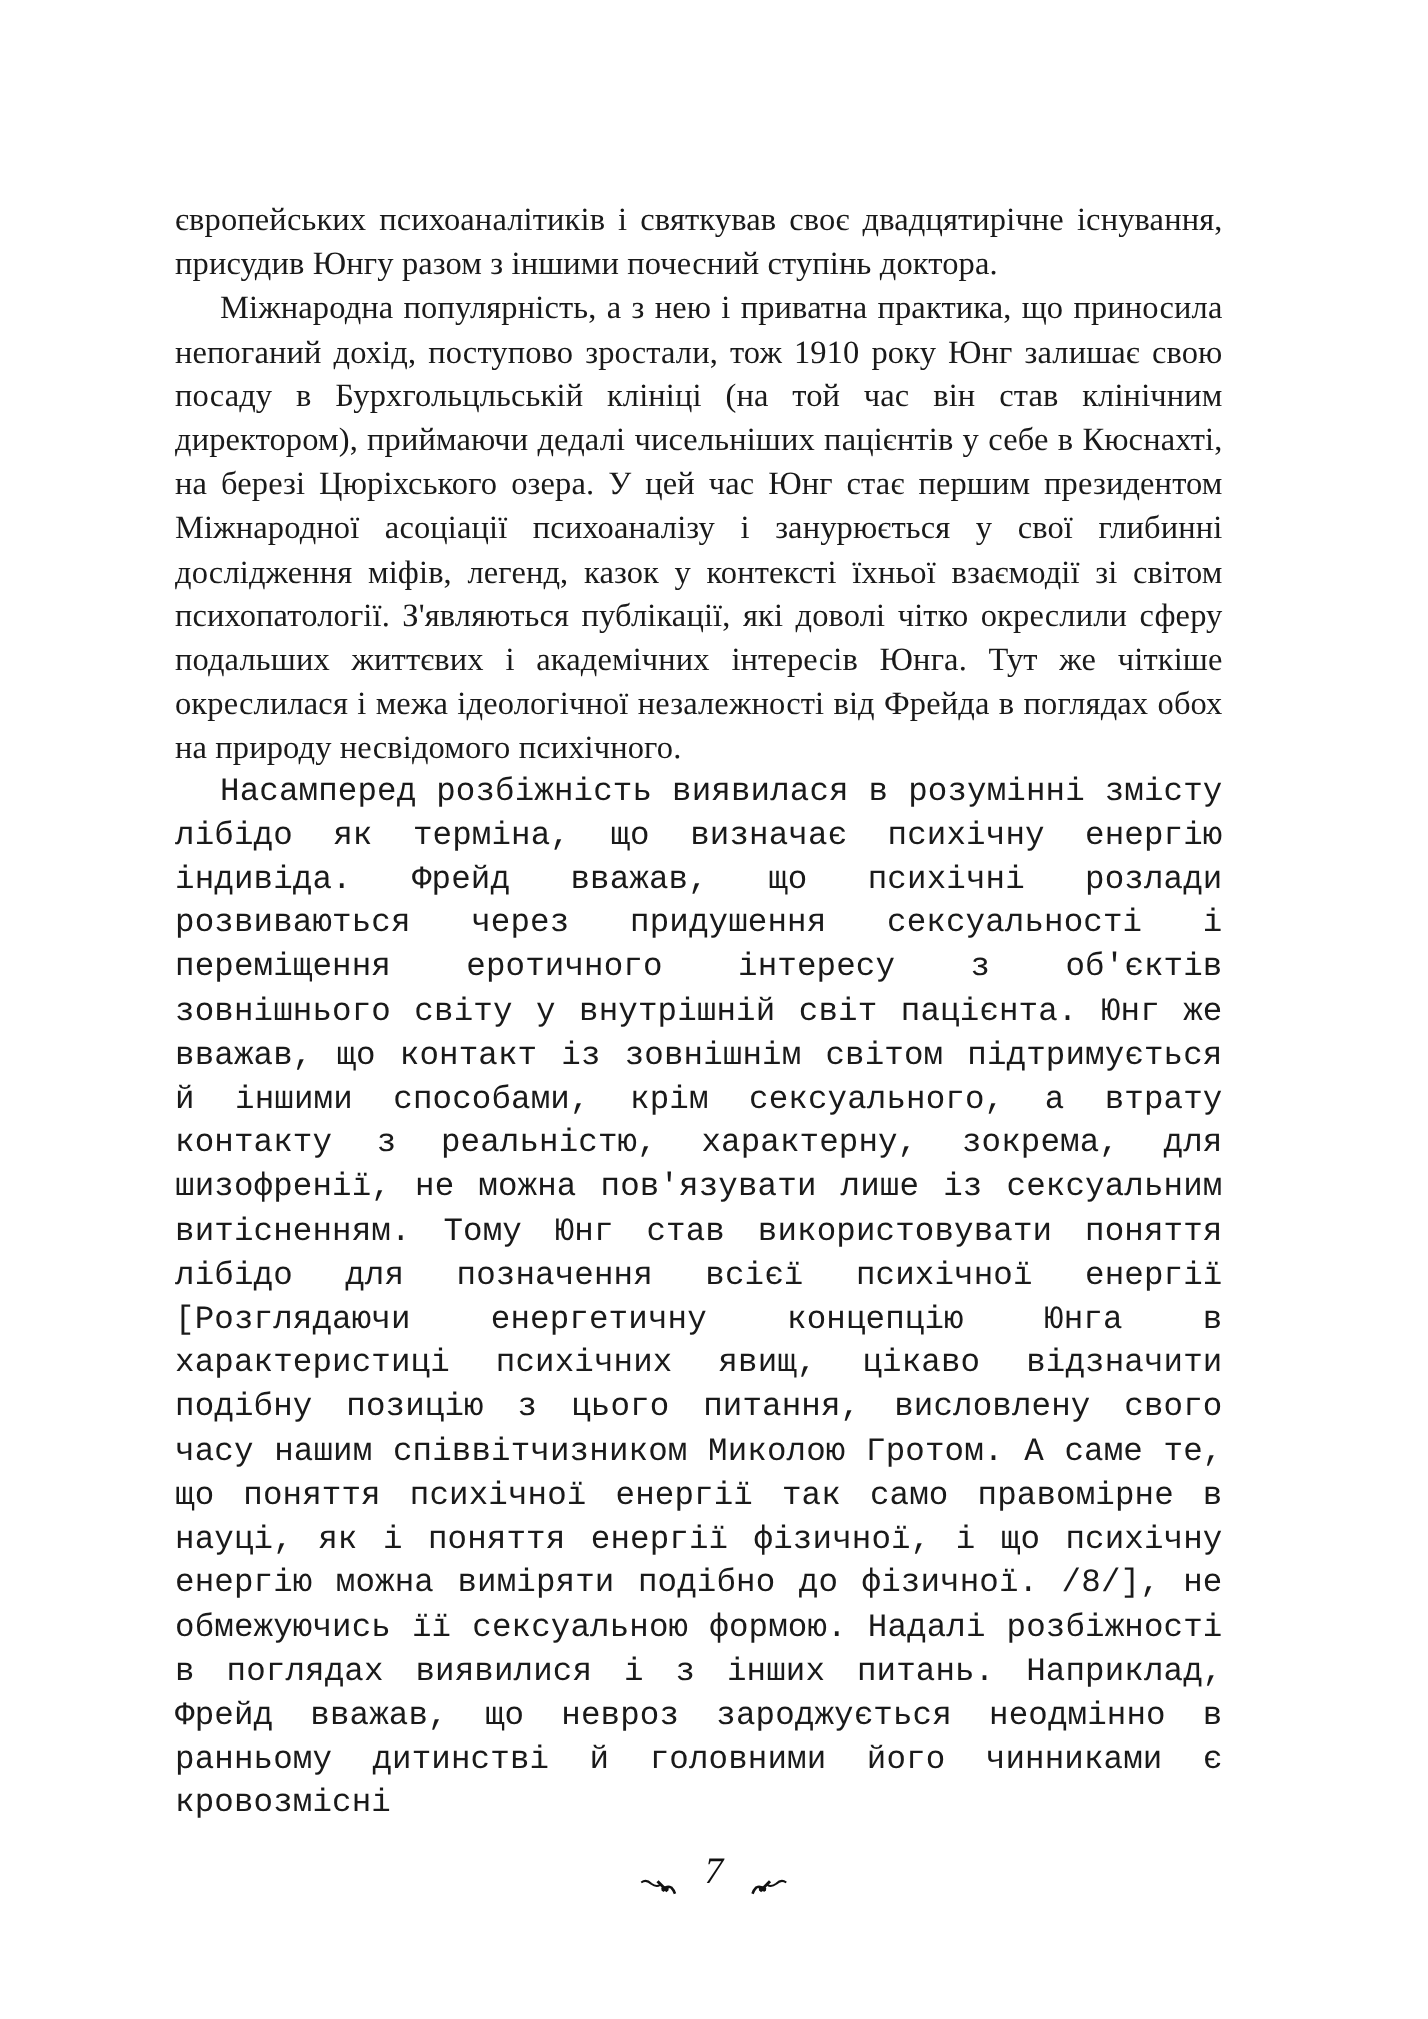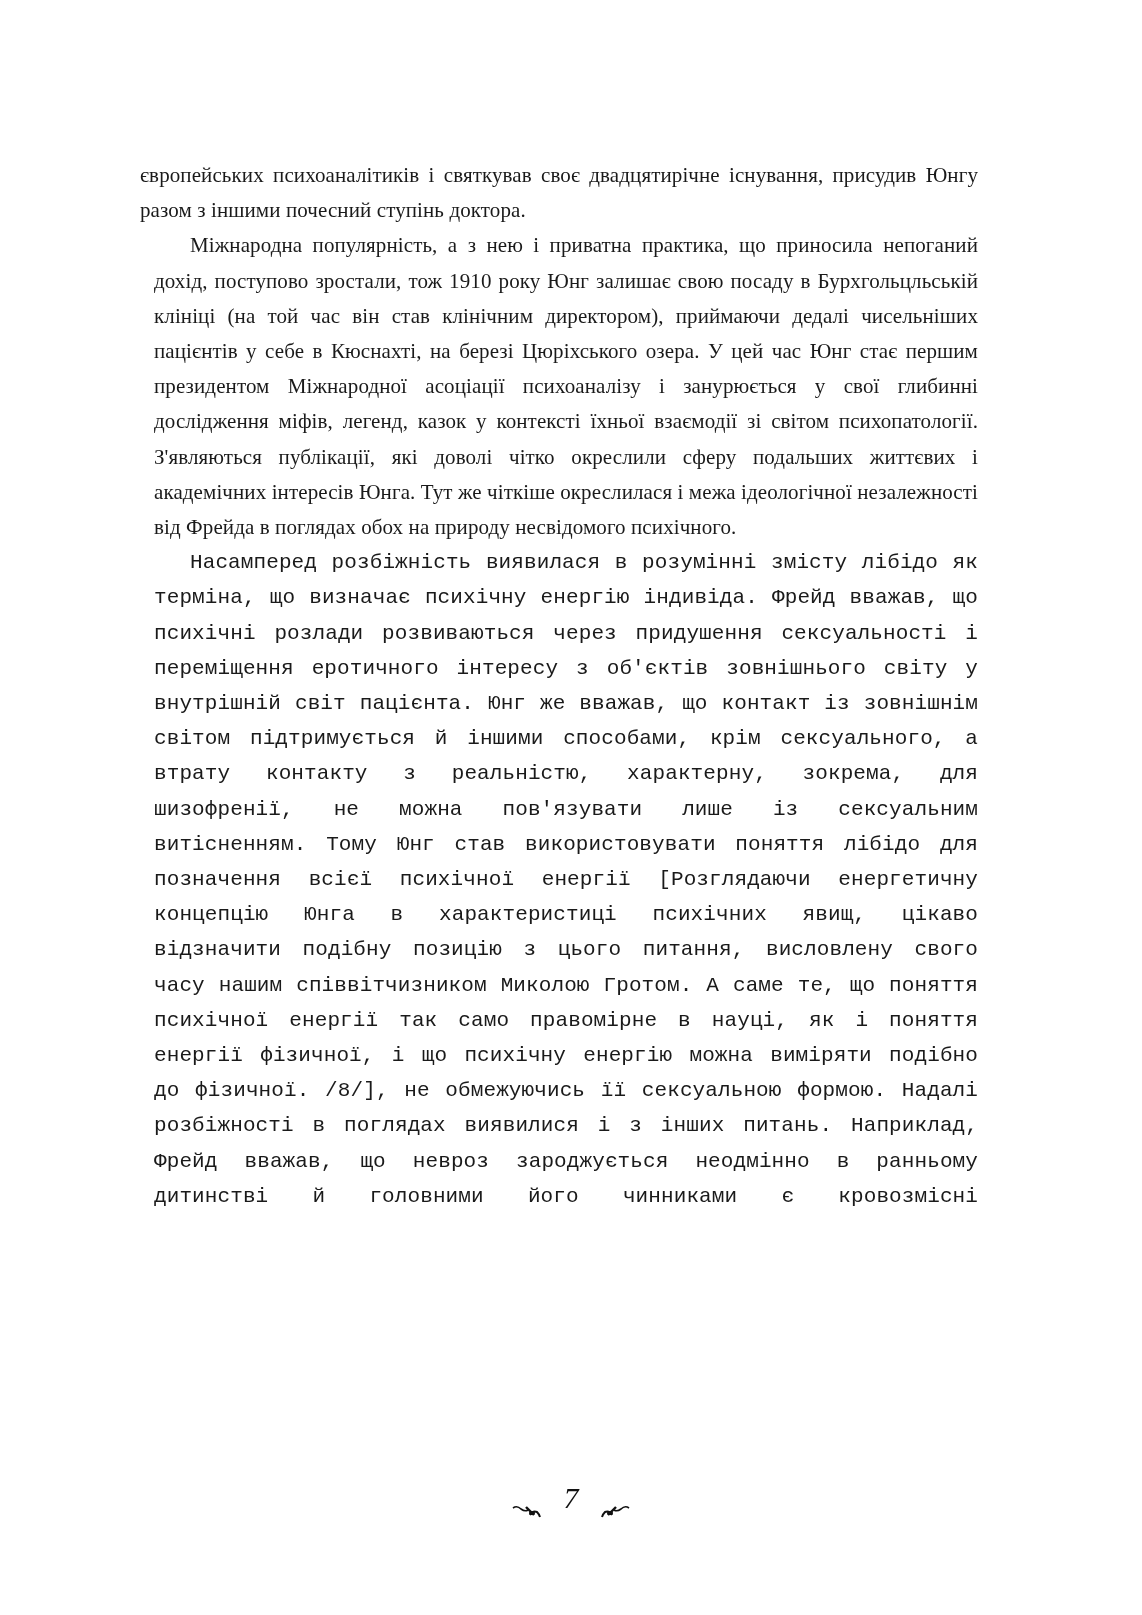--- a/index.html
+++ b/index.html
@@ -15,29 +15,28 @@
       color: #1a1a1a;
     }
     .page {
       position: absolute;
       left: 140px;
       top: 158px;
       width: 838px;
     }
     .para {
       font-family: "Liberation Serif", "DejaVu Serif", serif;
-      font-size: 21px;
+      font-size: 26px;
       line-height: 35.2px;
       text-align: justify;
       margin: 0;
       letter-spacing: 0.1px;
     }
     .para.indent {
       text-indent: 36px;
-      margin-left: 14px;
     }
     .para.last-line-justify {
       text-align-last: justify;
       font-family: Liberation Mono, monospace;
     }
     .footer {
       position: absolute;
       top: 1478px;
       left: 0;
       width: 1142px;

